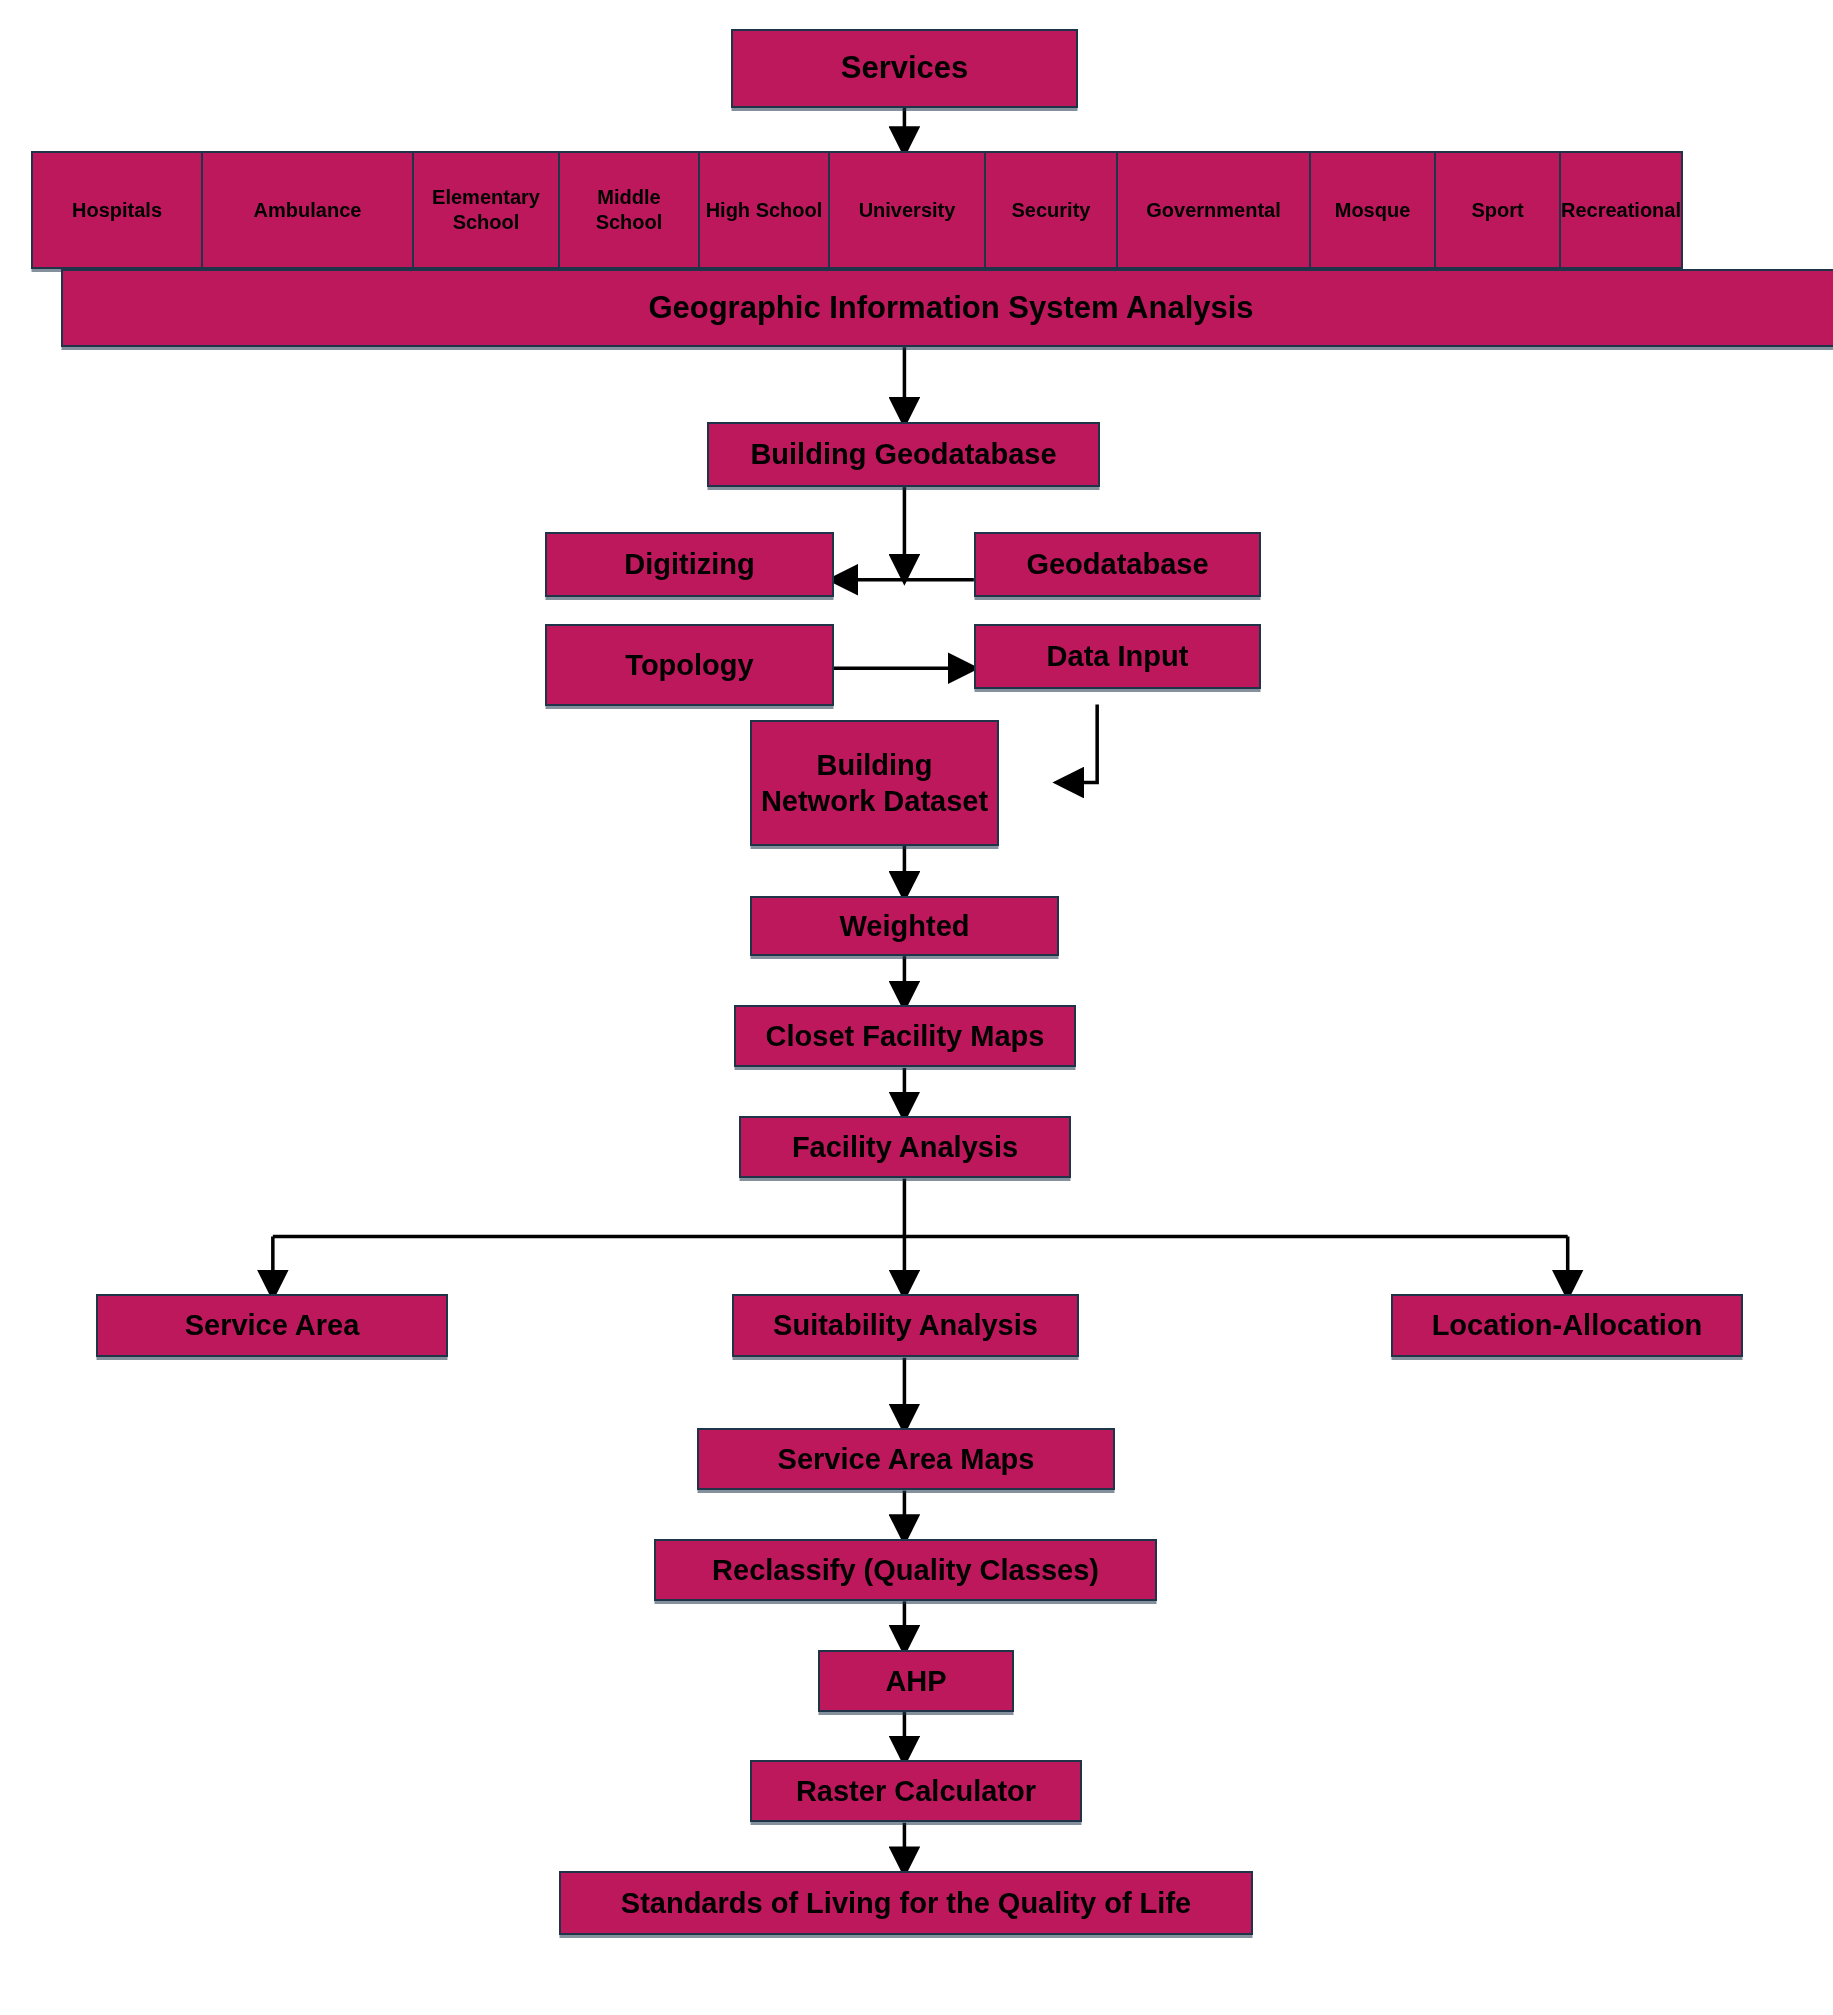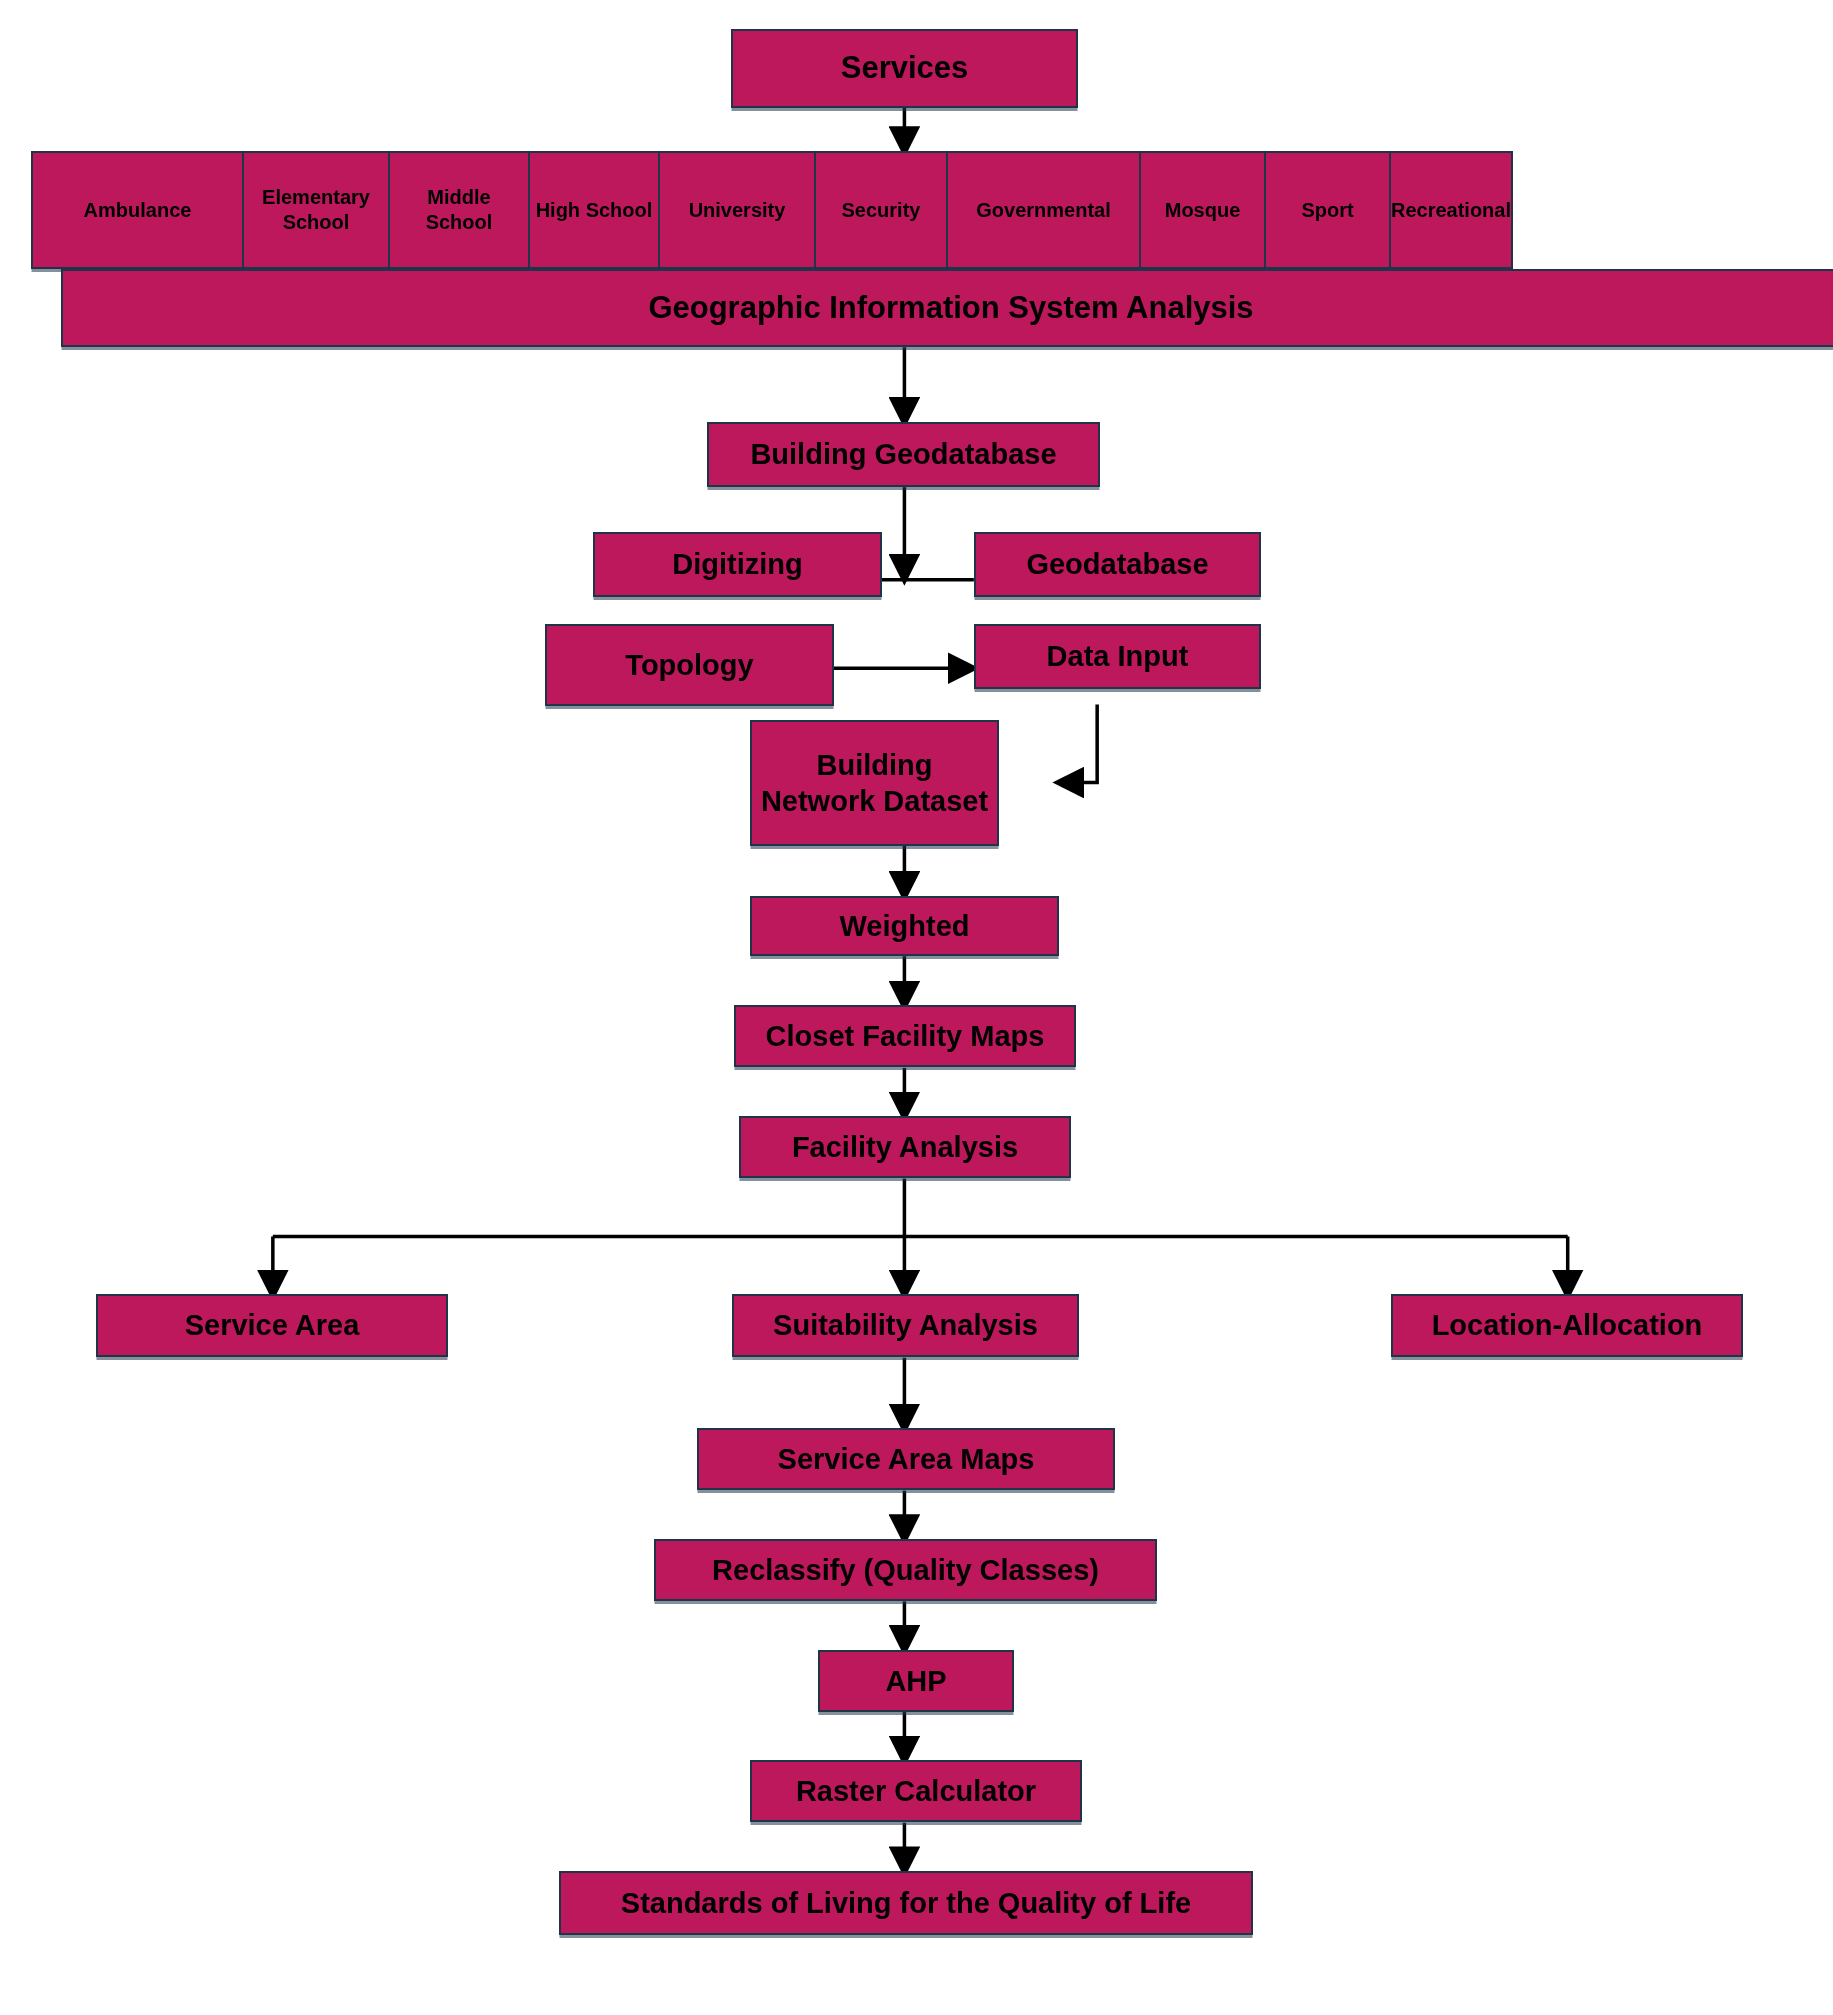--- a/index.html
+++ b/index.html
@@ -78,20 +78,23 @@
     <g stroke="#000" stroke-width="7" fill="none">
       <path d="M542,2457 L3115,2457"></path>
     </g>
   </svg>
 
   <div class="node big" style="left:731px;top:29px;width:347px;height:79px;">
     <span class="lbl">Services</span>
   </div>
 
   <div class="svc-row" style="left:31px;top:151px;width:1780px;height:118px;">
+    <div class="node small svc" style="width:170px;">
+        <span class="lbl">Hospitals</span>
+      </div>
     <div class="node small svc" style="width:211px;">
         <span class="lbl">Ambulance</span>
       </div>
     <div class="node small svc" style="width:146px;">
         <span class="lbl">Elementary School</span>
       </div>
     <div class="node small svc" style="width:140px;">
         <span class="lbl">Middle School</span>
       </div>
     <div class="node small svc" style="width:130px;">
@@ -118,21 +121,21 @@
   </div>
 
   <div class="node big" style="left:31px;top:269px;width:1780px;height:78px;margin-left:30px;">
     <span class="lbl">Geographic Information System Analysis</span>
   </div>
 
   <div class="node med" style="left:707px;top:422px;width:393px;height:65px;">
     <span class="lbl">Building Geodatabase</span>
   </div>
 
-  <div class="node med" style="left:545px;top:532px;width:289px;height:65px;margin-left:48px;">
+  <div class="node med" style="left:545px;top:532px;width:289px;height:65px;">
     <span class="lbl">Digitizing</span>
   </div>
 
   <div class="node med" style="left:974px;top:532px;width:287px;height:65px;">
     <span class="lbl">Geodatabase</span>
   </div>
 
   <div class="node med" style="left:545px;top:624px;width:289px;height:82px;">
     <span class="lbl">Topology</span>
   </div>

